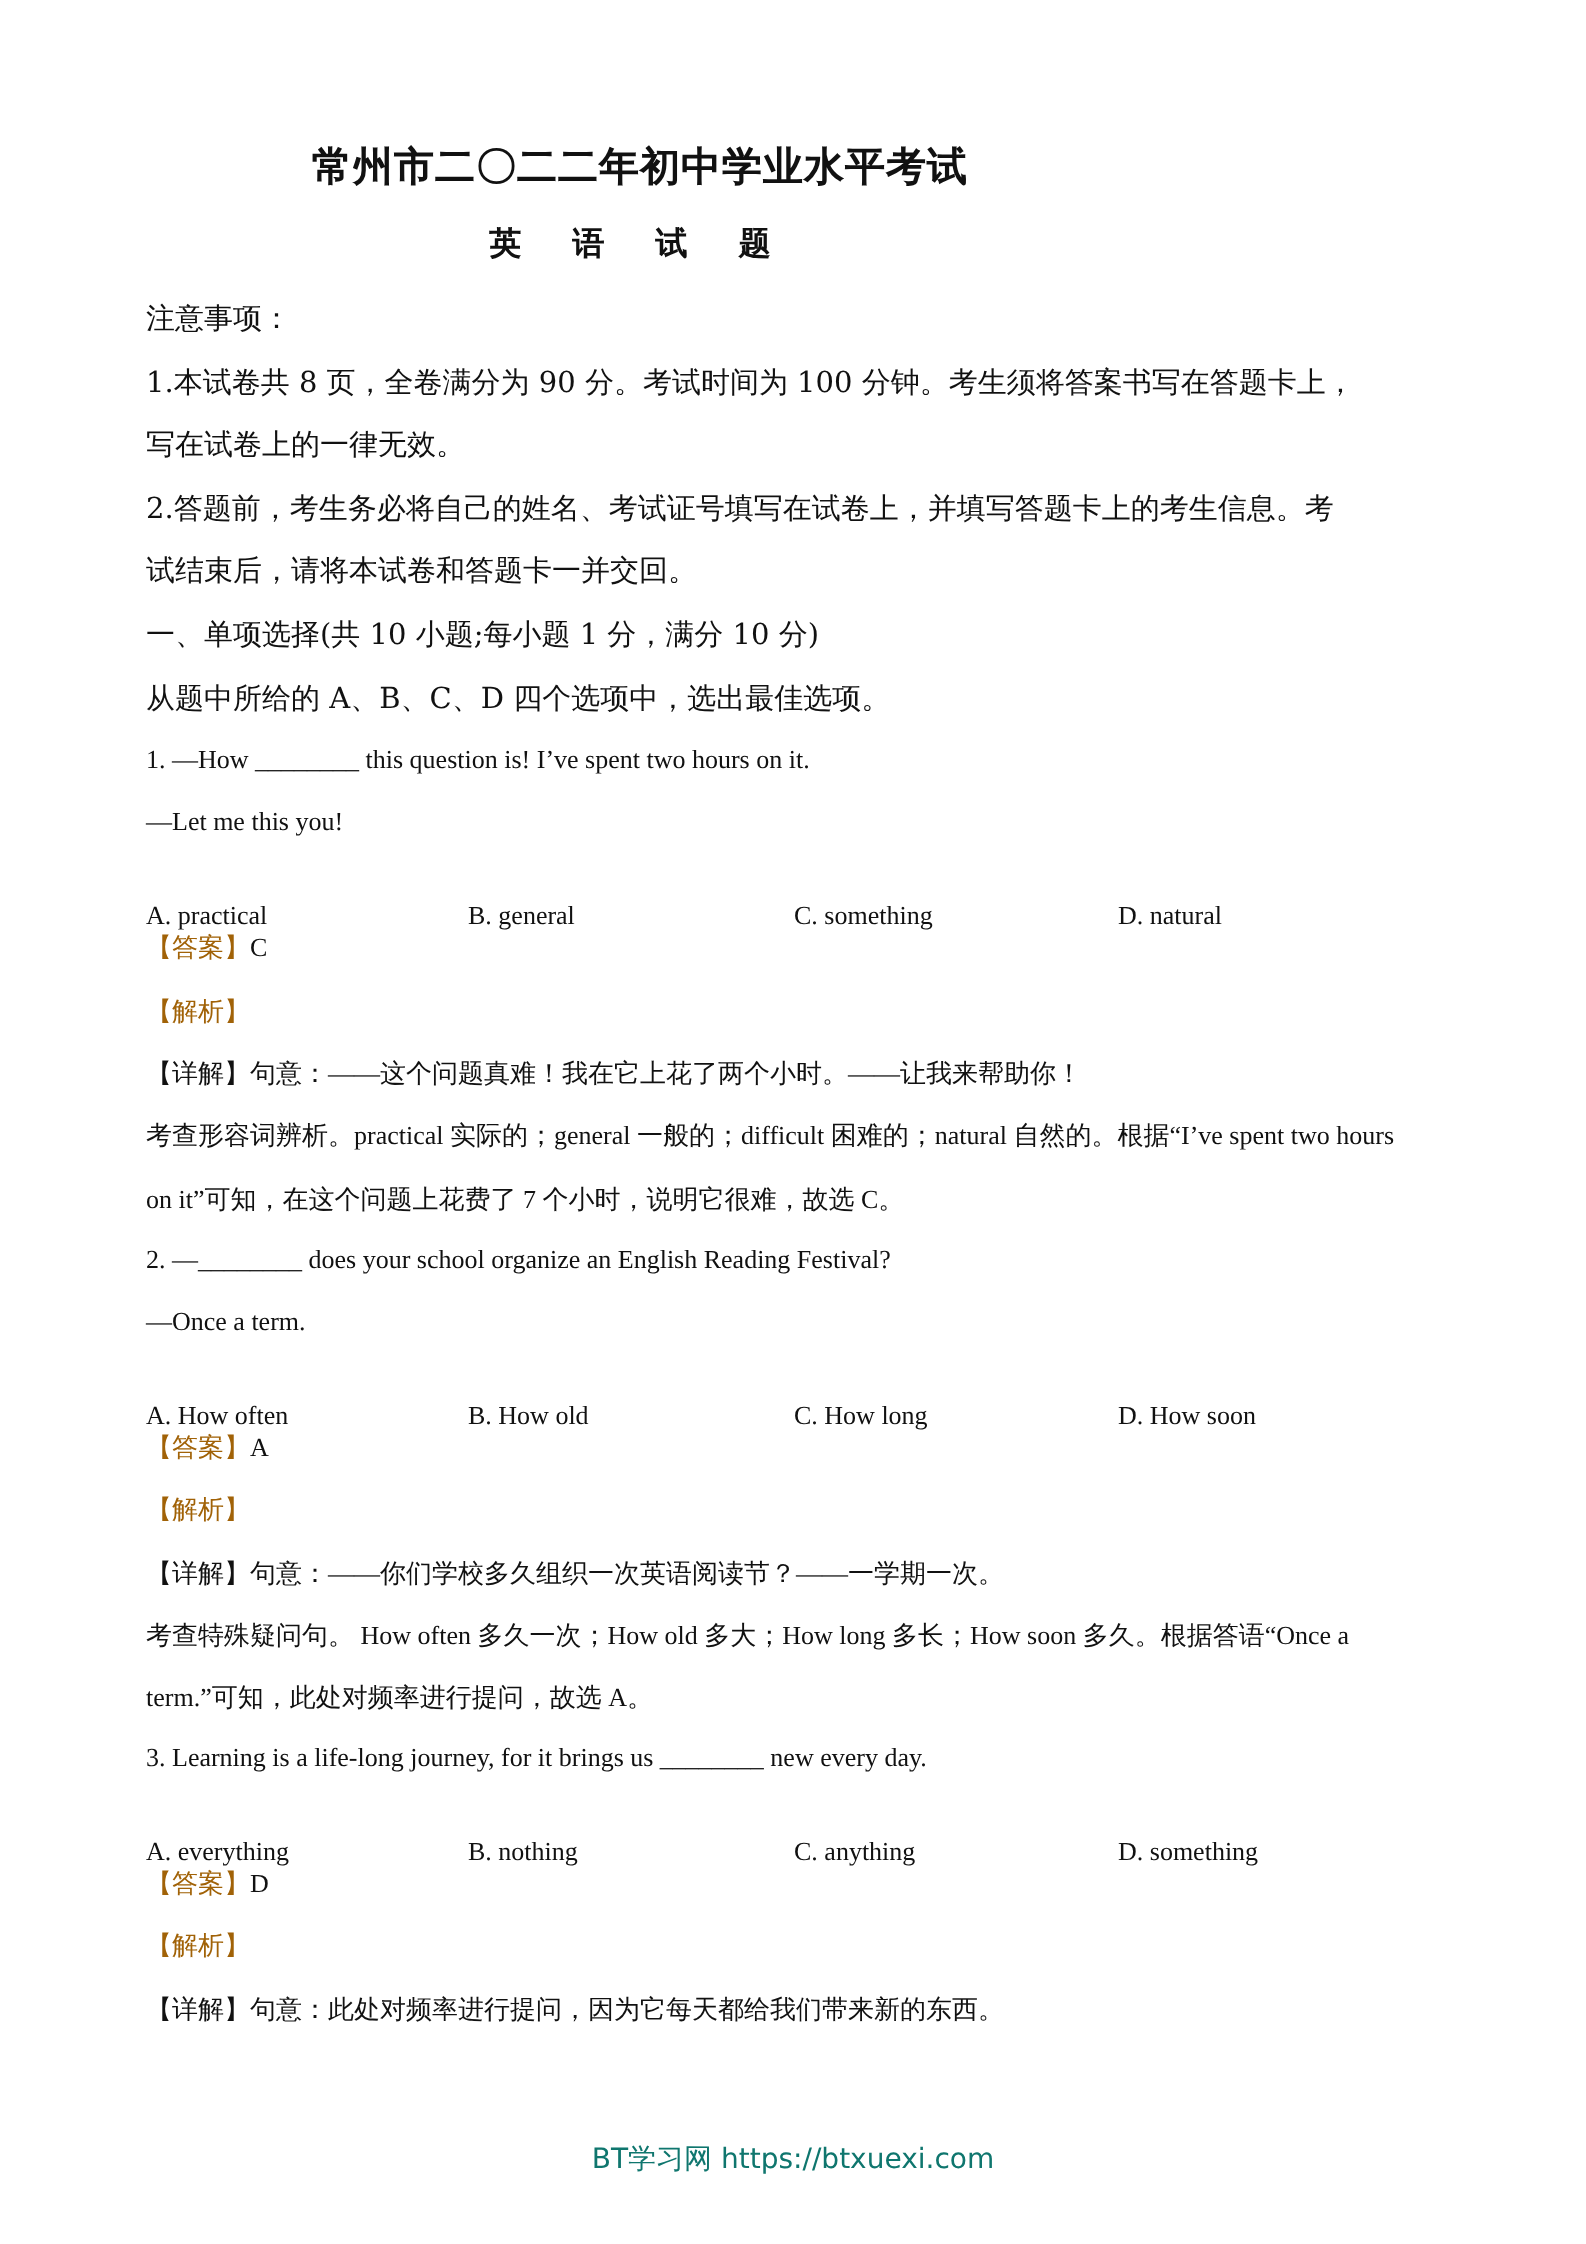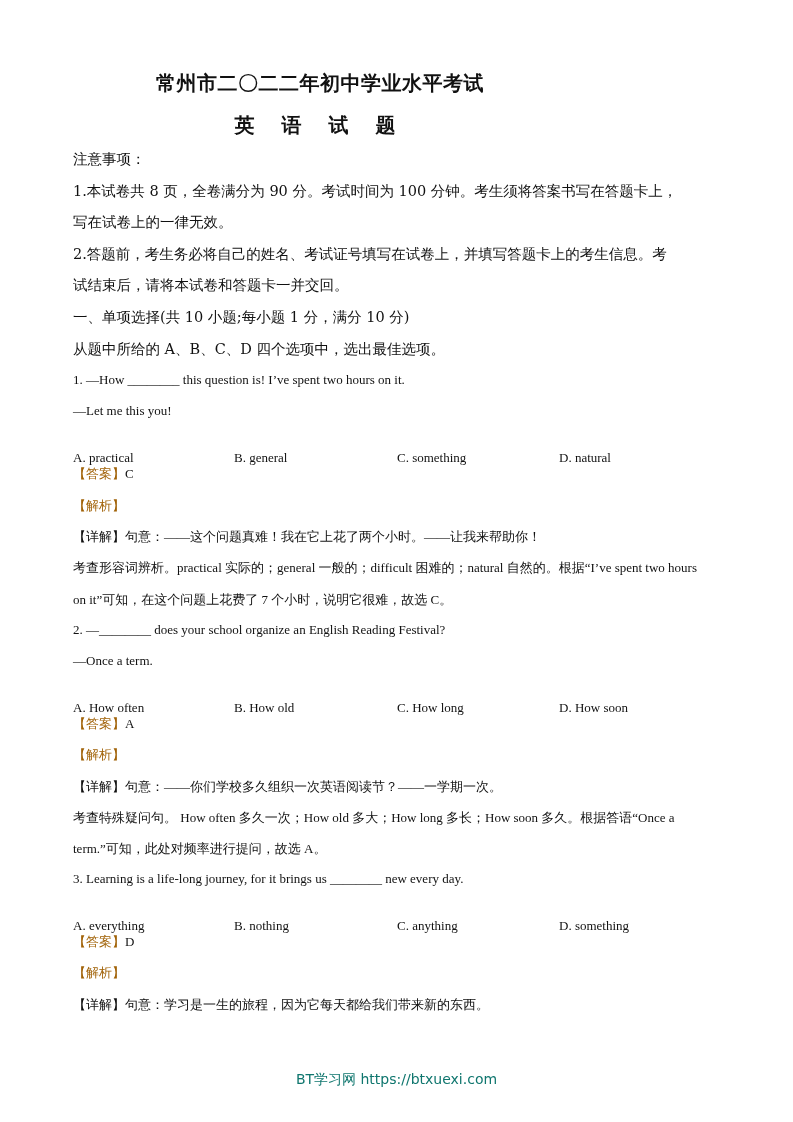--- a/index.html
+++ b/index.html
@@ -1,21 +1,21 @@
 <!DOCTYPE html>
 <html><head>
 <meta charset="utf-8">
 <style>
   html, body { margin: 0; padding: 0; background: #ffffff; }
   body { width: 793px; height: 1122px; position: relative; overflow: hidden;
          font-family: "Liberation Serif", "DejaVu Serif", serif; color: #111; }
   .title { position: absolute; left: 0; width: 640px; text-align: center;
            font-weight: bold; font-family: "DejaVu Sans", sans-serif; }
   .t1 { top: 70px; font-size: 20px; letter-spacing: 0.5px; }
-  .t2 { top: 112px; font-size: 20px; letter-spacing: 10px; }
+  .t2 { top: 112px; font-size: 16px; letter-spacing: 10px; }
   .line { position: absolute; left: 73px; width: 650px; font-size: 13px; white-space: nowrap; }
   .bold { font-weight: normal; font-size: 14.5px; font-family: "DejaVu Serif", serif; }
   .opts { position: absolute; left: 73px; width: 650px; font-size: 13px; }
   .opt { position: absolute; top: 0; white-space: nowrap; margin-top: 16px; }
   .lbl { color: #a16207; }
   .footer { position: absolute; top: 1071px; left: 0; width: 793px; text-align: center;
             font-family: "DejaVu Sans", sans-serif; font-size: 14px; color: #0f766e; }
 </style>
 </head>
 <body>
@@ -74,17 +74,17 @@
     <span class="opt" style="left:0">A. everything</span>
     <span class="opt" style="left:161px">B. nothing</span>
     <span class="opt" style="left:324px">C. anything</span>
     <span class="opt" style="left:486px">D. something</span>
   </div>
   <div class="line" style="top:933px">
     <span class="lbl">【答案】</span><span>D</span>
   </div>
   <div class="line lbl" style="top:964px">【解析】</div>
   <div class="line" style="top:996px">
-    <span>【详解】</span><span>句意：学习是一生的旅程，因为它每天都给我们带来新的东西。</span>
+    <span>【详解】</span><span>句意：此处对频率进行提问，因为它每天都给我们带来新的东西。</span>
   </div>
 
   <div class="footer">BT学习网 https://btxuexi.com</div>
 </div>
 
 </body></html>

